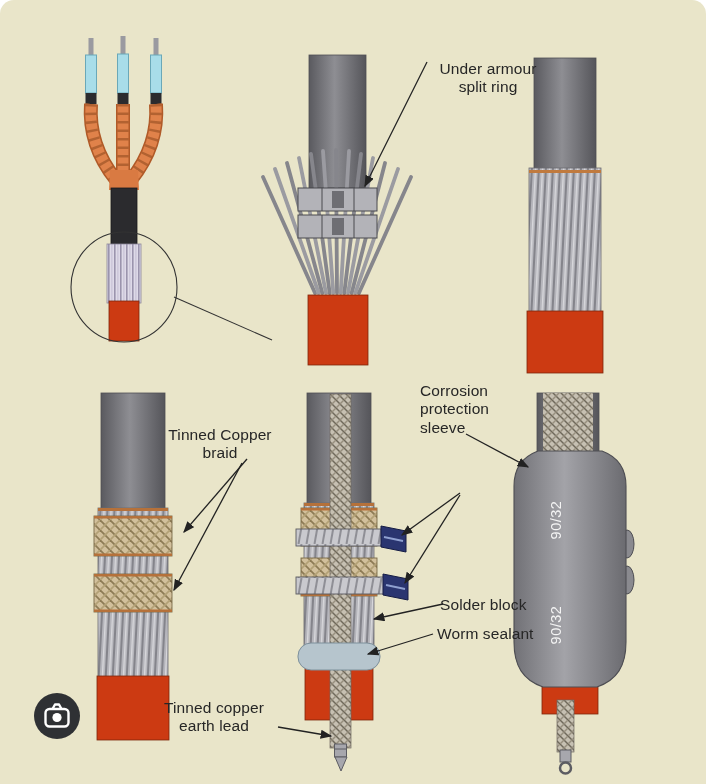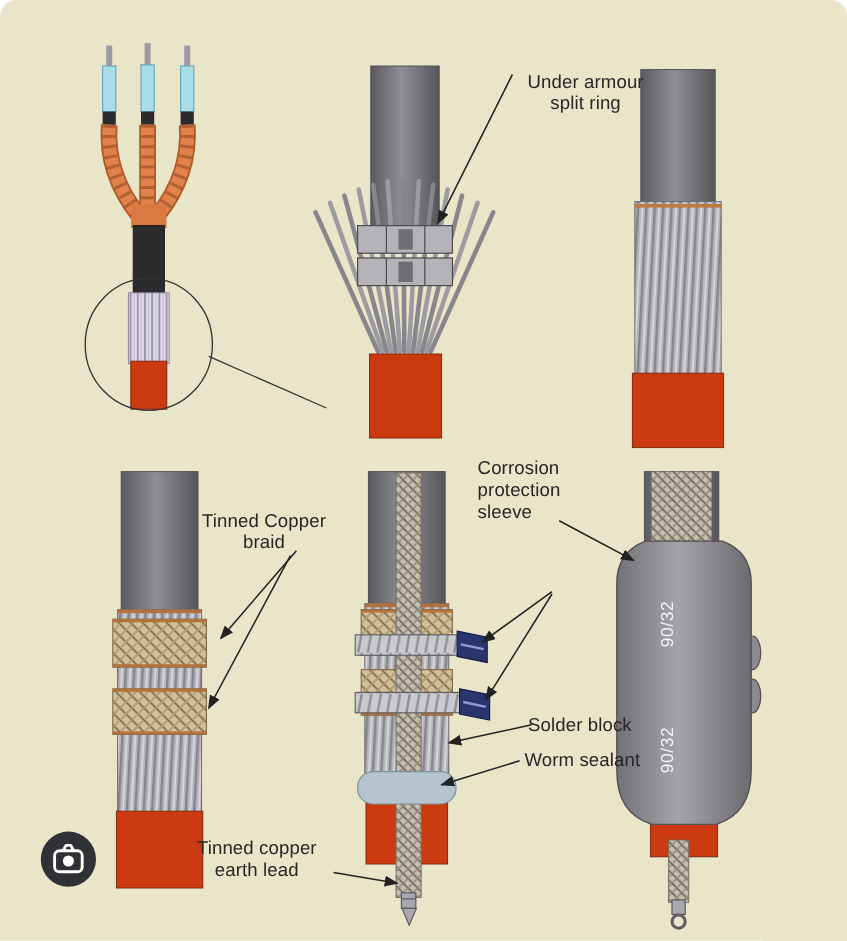--- a/index.html
+++ b/index.html
@@ -217,21 +217,21 @@
       <circle cx="57" cy="717.5" r="4.6" fill="#ffffff"></circle>
     </g>
   </svg>
 
   <div class="label center" style="left:428px; top:28px; width:120px;margin-top:32px;">Under armour
 split ring</div>
 
   <div class="label center" style="left:148px; top:426px; width:144px;">Tinned Copper
 braid</div>
 
-  <div class="label" style="left:398px; top:382px; width:110px;">Corrosion
+  <div class="label" style="left:420px; top:382px; width:110px;">Corrosion
 protection
 sleeve</div>
 
 
   <div class="label" style="left:440px; top:596px; width:110px;">Solder block</div>
 
   <div class="label" style="left:437px; top:625px; width:110px;">Worm sealant</div>
 
   <div class="label center" style="left:140px; top:699px; width:148px;">Tinned copper
 earth lead</div>

